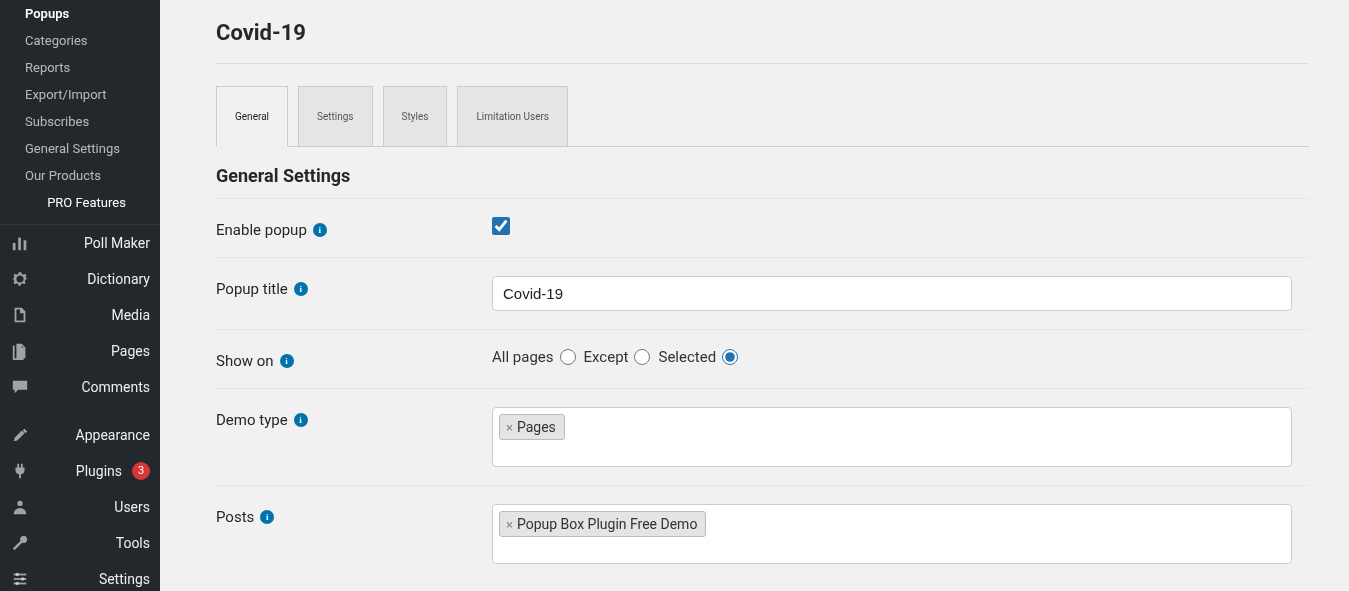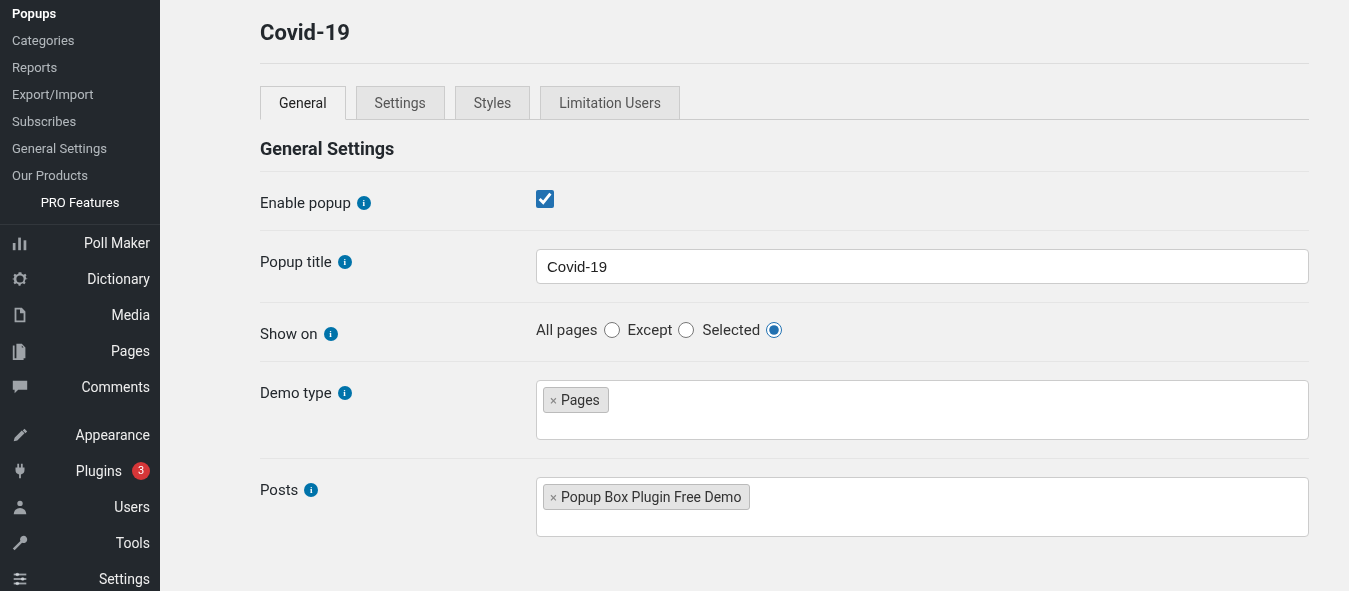--- a/index.html
+++ b/index.html
@@ -17,21 +17,21 @@
 
   
   .sidebar {
     width: 160px;
     background: #23282d;
     color: #eee;
     flex-shrink: 0;
     padding-top: 0;
     overflow-y: auto;
   }
-  .sub-menu { list-style: none; padding: 0 0 8px 0; }
+  .sub-menu { list-style: none; padding: 0 0 8px 0; margin-left: 13px; }
   .sub-menu li {
     padding: 6px 12px;
     font-size: 13px;
     color: rgba(240,245,250,.7);
     cursor: pointer;
   }
   .sub-menu li.current { color: #fff; font-weight: 600; }
   .sub-menu li.pro { color: #ffffff; text-align: center; }
   .main-menu { list-style: none; border-top: 1px solid #32373c; margin-top: 0; }
   .main-menu li {
@@ -66,21 +66,20 @@
     text-align: center;
     padding: 0 4px;
     margin-left: 2px;
   }
 
   
   .main {
     flex: 1;
     padding: 20px 40px 20px 56px;
     overflow-y: auto;
-    margin-left: 44px;
   }
   .page-title {
     font-size: 22px;
     font-weight: 700;
     color: #23282d;
   }
   .hr-under-title {
     border: none;
     border-bottom: 1px solid #ddd;
     margin: 18px 0 22px 0;
@@ -88,22 +87,22 @@
 
   
   .tabs {
     display: flex;
     gap: 10px;
     margin-bottom: -1px;
   }
   .tab {
     background: #e5e5e5;
     border: 1px solid #ccc;
-    padding: 8px 18px;
-    font-size: 14px;
+    padding: 24px 18px;
+    font-size: 10px;
     color: #555;
     cursor: pointer;
   }
   .tab.active {
     background: #f1f1f1;
     border-bottom: 1px solid #f1f1f1;
     color: #222;
   }
   .tabs-line {
     border: none;

